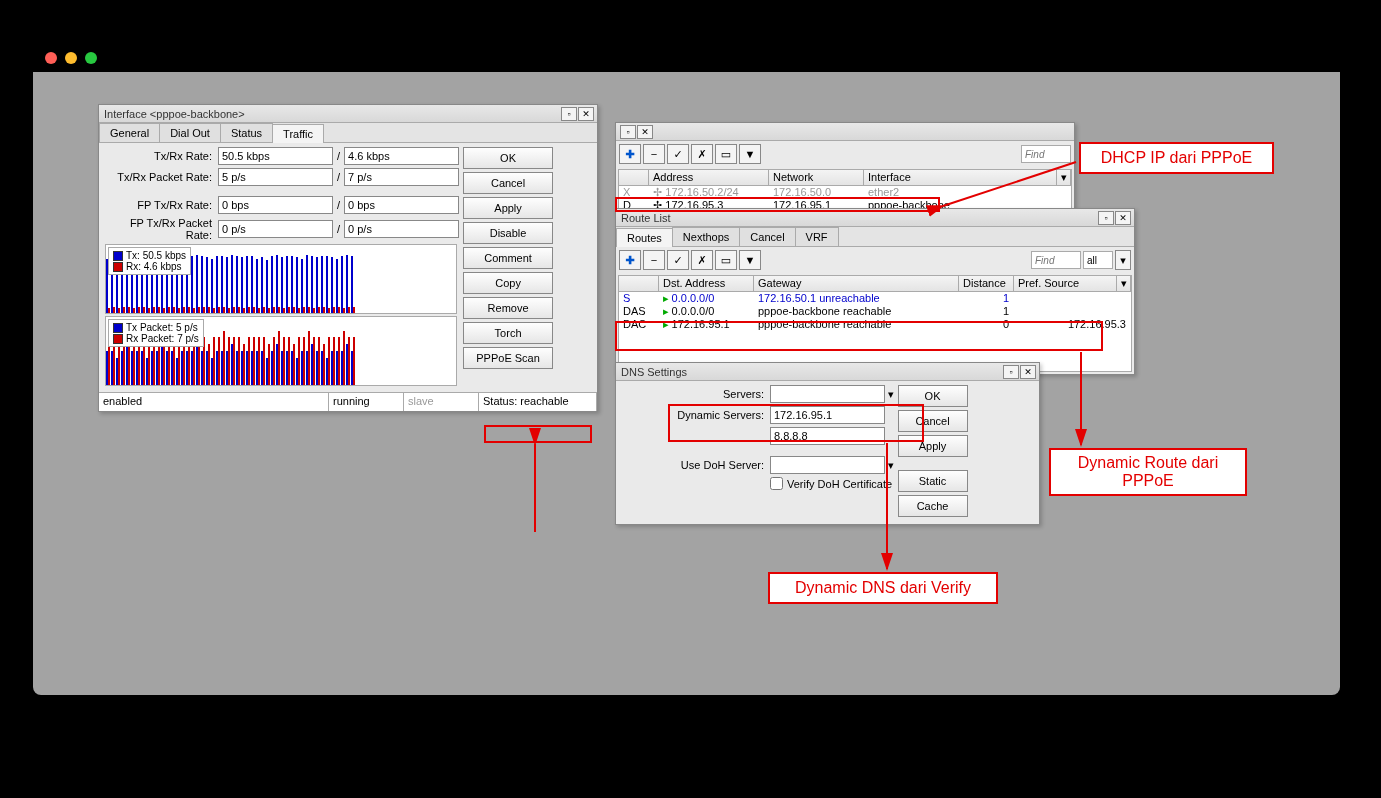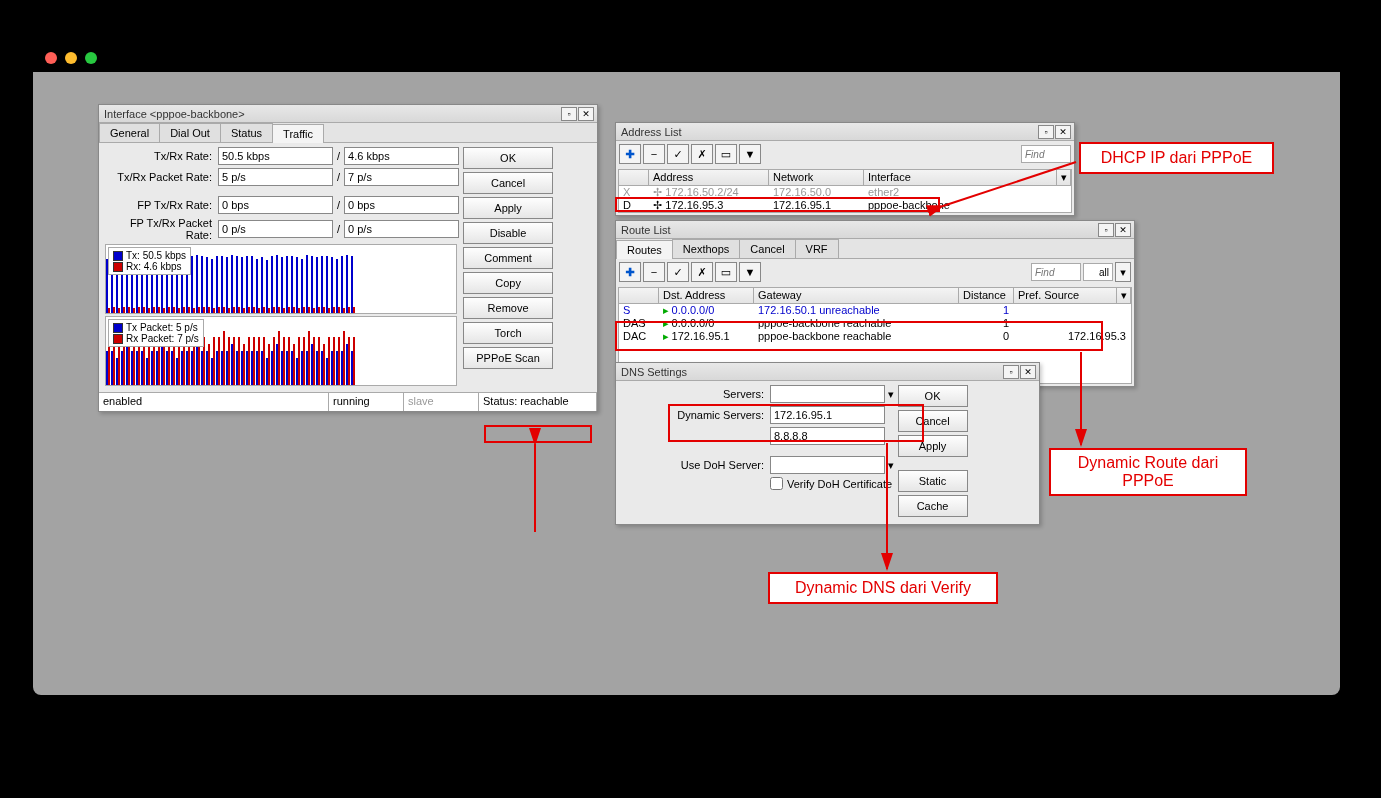--- a/index.html
+++ b/index.html
@@ -36,21 +36,21 @@
   .thead { display: flex; background: linear-gradient(#f4f4f4,#e4e4e4); border-bottom: 1px solid #aaa; }
   .th { border-right: 1px solid #aaa; padding: 1px 4px; font-size: 11px; }
   .tr { display: flex; font-size: 11px; }
   .td { padding: 0 4px; border-right: 1px solid transparent; }
   .callout { position: absolute; border: 2px solid #e30000; background: #fff; color: #e30000; font-size: 16px; padding: 6px 14px; font-family: Arial; display: flex; align-items: center; justify-content: center; text-align: center; }
   .red-box { position: absolute; border: 2px solid #e30000; pointer-events: none; }
   .arrow-line { stroke: #e30000; stroke-width: 2; fill: none; }
   .arrow-head { fill: #e30000; }
   svg.overlay { position: absolute; inset: 0; pointer-events: none; z-index: 5; }
   .find-input { width: 50px; height: 18px; border: 1px solid #aaa; padding: 0 3px; font-size: 10px; font-style: italic; color: #999; }
-  .combo { height: 18px; border: 1px solid #aaa; padding: 5px 3px; font-size: 10px; background: #fff; text-align: right; }
+  .combo { height: 18px; border: 1px solid #aaa; padding: 5px 3px; font-size: 10px; background: #fff; }
 </style>
 </head>
 <body>
 
 <div class="mac-frame">
   <div class="mac-titlebar">
     <div class="mac-dot" style="background:#ff5f57"></div>
     <div class="mac-dot" style="background:#febc2e"></div>
     <div class="mac-dot" style="background:#28c840"></div>
   </div>
@@ -530,21 +530,20 @@
       <div class="statusbar">
         <div style="width:230px">enabled</div>
         <div style="width:75px">running</div>
         <div style="width:75px;color:#999">slave</div>
         <div style="flex:1">Status: reachable</div>
       </div>
     </div>
 
     <div class="win" style="left:582px; top:50px; width:460px;">
       <div class="win-title">
-        <span class="win-title-text">Address List</span>
         <div class="win-btn">▫</div>
         <div class="win-btn">✕</div>
       </div>
       <div class="toolbar">
         <div class="tbtn" style="color:#05c;font-weight:bold">✚</div>
         <div class="tbtn">−</div>
         <div class="tbtn">✓</div>
         <div class="tbtn">✗</div>
         <div class="tbtn">▭</div>
         <div class="tbtn">▼</div>
@@ -569,21 +568,21 @@
             <div class="tr">
               <div class="td" style="width:30px">D</div>
               <div class="td" style="width:120px">✢ 172.16.95.3</div>
               <div class="td" style="width:95px">172.16.95.1</div>
               <div class="td" style="flex:1">pppoe-backbone</div>
             </div>
           </div>
       </div>
     </div>
 
-    <div class="win" style="left:582px; top:148px; width:520px;">
+    <div class="win" style="left:582px; top:136px; width:520px;">
       <div class="win-title">
         <span class="win-title-text">Route List</span>
         <div class="win-btn">▫</div>
         <div class="win-btn">✕</div>
       </div>
       <div class="tabs" id="route-tabs">
           <div class="tab active">Routes</div>
           <div class="tab">Nexthops</div>
           <div class="tab">Cancel</div>
           <div class="tab">VRF</div>

